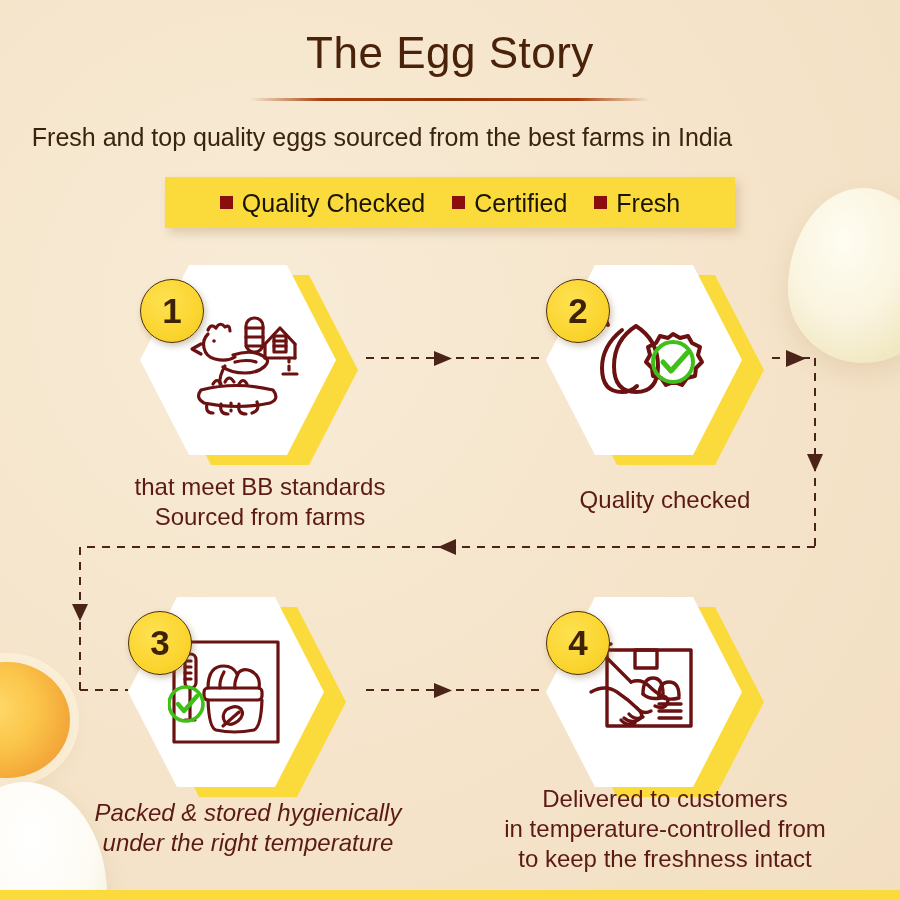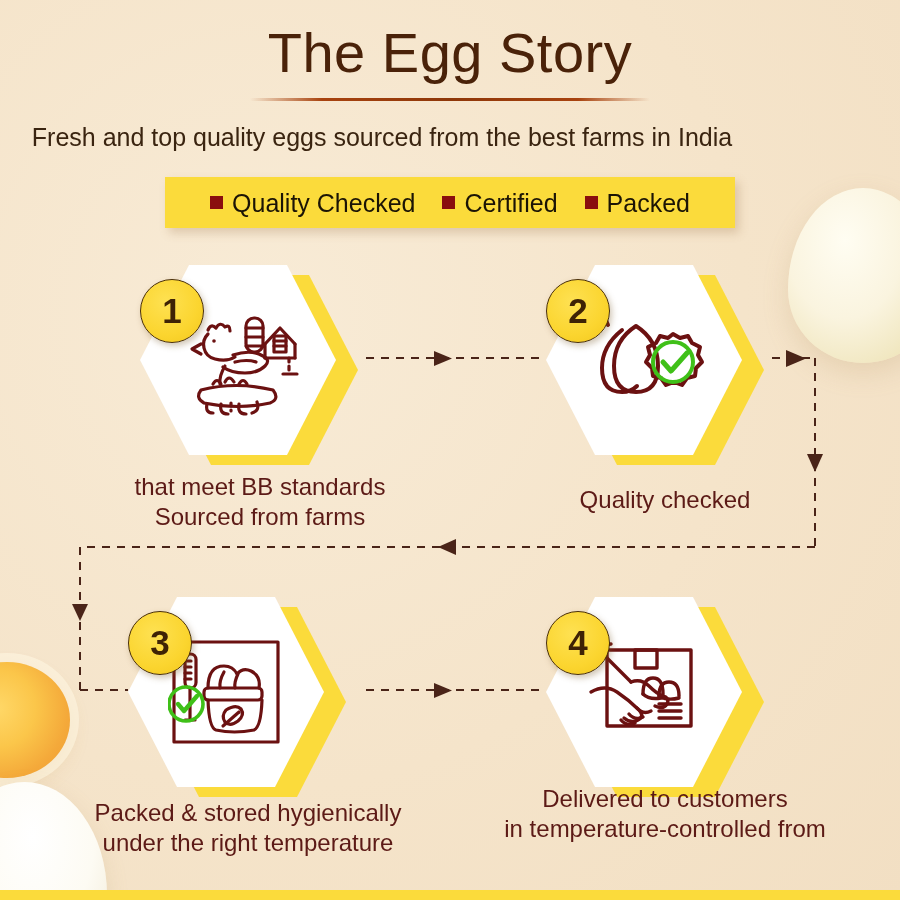--- a/index.html
+++ b/index.html
@@ -28,21 +28,21 @@
   #yolk-bottom-left{
     width:126px;height:116px;left:-56px;top:662px;
     border-radius:50%;
     background:radial-gradient(circle at 42% 40%, #FFD868 0%, #FBC64A 38%, #F4A93A 70%, #EE9A2E 100%);
     box-shadow:0 0 0 9px rgba(255,248,228,.55), 0 8px 20px rgba(200,150,60,.18);
   }
 
   
   #title{
     position:absolute;top:22px;left:0;width:900px;text-align:center;
-    font-size:56px;line-height:62px;color:#4A2209;letter-spacing:.5px;
+    font-size:44px;line-height:62px;color:#4A2209;letter-spacing:.5px;
     font-family:"Liberation Sans", sans-serif;
   }
   #title-rule{
     position:absolute;top:98px;left:250px;width:400px;height:3px;
     background:linear-gradient(to right,rgba(160,70,20,0) 0%,#A8430F 18%,#8E3709 50%,#A8430F 82%,rgba(160,70,20,0) 100%);
     border-radius:2px;
   }
   #subtitle{
     position:absolute;top:120px;left:0;width:764px;text-align:center;
     font-size:25px;line-height:34px;color:#3A2410;
@@ -110,21 +110,21 @@
     <div class="badge-item">
       <span class="badge-sq"></span>
       <span class="badge-label">Quality Checked</span>
     </div>
     <div class="badge-item">
       <span class="badge-sq"></span>
       <span class="badge-label">Certified</span>
     </div>
     <div class="badge-item">
       <span class="badge-sq"></span>
-      <span class="badge-label">Packed</span>
+      <span class="badge-label">Fresh</span>
     </div>
   </div>
 
   <svg id="connectors" viewBox="0 0 900 900">
     <g stroke="#4A2418" stroke-width="2" fill="none" stroke-dasharray="8 7">
       <line x1="366" y1="358" x2="545" y2="358"></line>
       <line x1="772" y1="358" x2="815" y2="358"></line>
       <line x1="815" y1="358" x2="815" y2="547"></line>
       <line x1="815" y1="547" x2="80" y2="547"></line>
       <line x1="80" y1="547" x2="80" y2="690"></line>
@@ -231,21 +231,21 @@
 
         <path d="M58 74 q10 -6 15 -1 q4 6 -3 12 q-8 6 -13 1 q-4 -6 1 -12Z"></path>
         <line x1="55" y1="90" x2="71" y2="76"></line>
 
         <circle cx="18" cy="68" r="17" stroke="#3FC018" stroke-width="3.6"></circle>
         <path d="M10 68 l6 7 l13 -15" stroke="#3FC018" stroke-width="4.4"></path>
       </svg>
     </div>
     <div class="num-badge">3</div>
   </div>
-  <div class="caption" style="left:38px;top:798px;">
+  <div class="caption" style="left:38px;top:798px;font-style:italic;">
     <div>Packed &amp; stored hygienically</div>
     <div>under the right temperature</div>
   </div>
 
   <div class="step" style="left:546px;top:597px;width:240px;height:210px;">
     <div class="hex-shadow-yellow"></div>
     <div class="hex-white"></div>
     <div class="hex-icon">
       <svg width="118" height="112" viewBox="0 0 118 112" fill="none" stroke="#6B1111" stroke-width="3.4" stroke-linecap="round" stroke-linejoin="round">
 
@@ -266,16 +266,17 @@
         <path d="M46 46 q10 -4 18 4 q8 8 14 10 q7 2 4 8 q-4 6 -12 2"></path>
         <path d="M6 56 q14 -8 26 0 q12 8 22 18 q6 6 -1 10 q-7 4 -14 -2"></path>
         <path d="M36 84 q6 7 14 3 M44 78 q6 7 14 3 M52 72 q6 7 14 3"></path>
       </svg>
     </div>
     <div class="num-badge">4</div>
   </div>
   <div class="caption" style="left:455px;top:784px;">
     <div>Delivered to customers</div>
     <div>in temperature-controlled from</div>
+    <div>to keep the freshness intact</div>
   </div>
 
   <div id="bottom-strip"></div>
 </div>
 
 </body></html>

